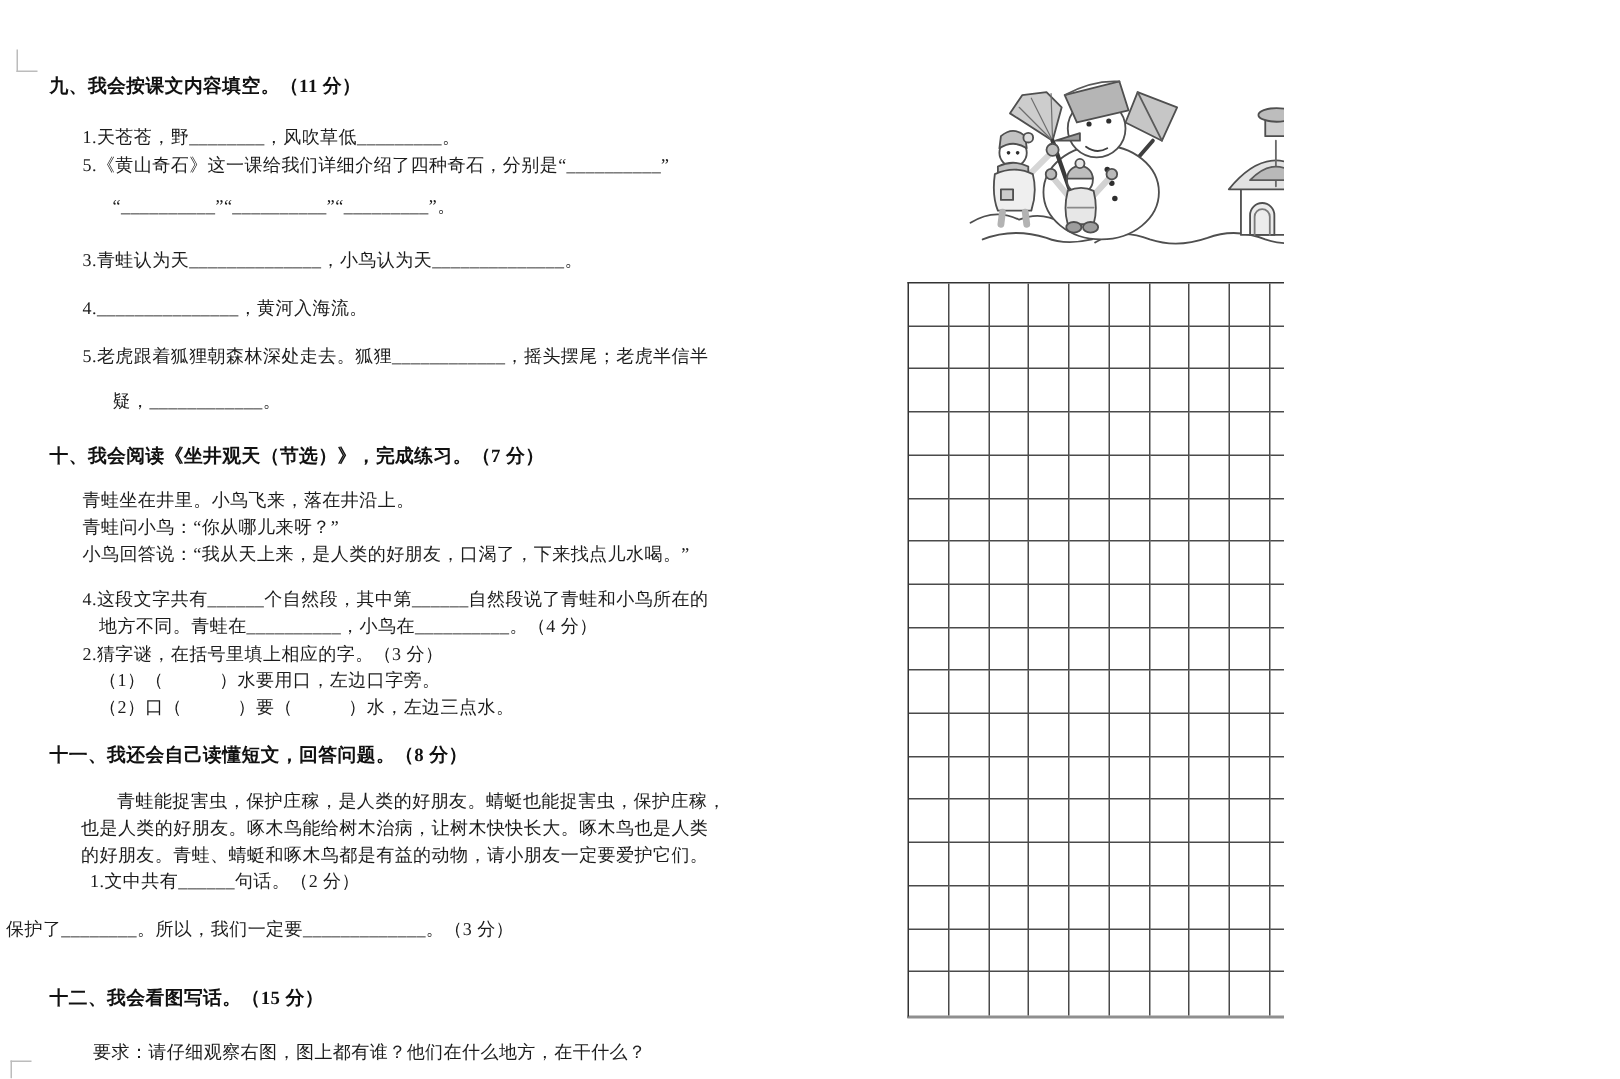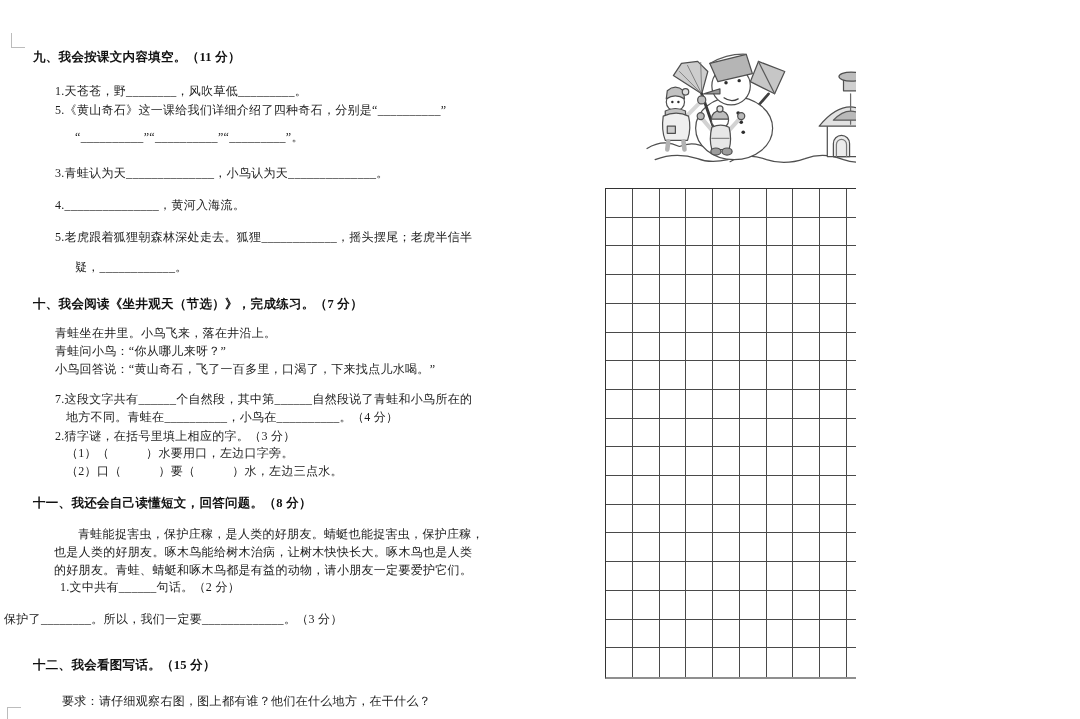--- a/index.html
+++ b/index.html
@@ -38,22 +38,22 @@
   <div class="ln" style="left:55px;top:103px">5.《黄山奇石》这一课给我们详细介绍了四种奇石，分别是“__________”</div>
   <div class="ln" style="left:75px;top:130px">“__________”“__________”“_________”。</div>
   <div class="ln" style="left:55px;top:166px">3.青蛙认为天______________，小鸟认为天______________。</div>
   <div class="ln" style="left:55px;top:198px">4._______________，黄河入海流。</div>
   <div class="ln" style="left:55px;top:230px">5.老虎跟着狐狸朝森林深处走去。狐狸____________，摇头摆尾；老虎半信半</div>
   <div class="ln" style="left:75px;top:260px">疑，____________。</div>
 
   <div class="ln hd" style="left:33px;top:297px">十、我会阅读《坐井观天（节选）》，完成练习。（7 分）</div>
   <div class="ln" style="left:55px;top:326px">青蛙坐在井里。小鸟飞来，落在井沿上。</div>
   <div class="ln" style="left:55px;top:344px">青蛙问小鸟：“你从哪儿来呀？”</div>
-  <div class="ln" style="left:55px;top:362px">小鸟回答说：“黄山奇石，飞了一百多里，口渴了，下来找点儿水喝。”</div>
-  <div class="ln" style="left:55px;top:392px">7.这段文字共有______个自然段，其中第______自然段说了青蛙和小鸟所在的</div>
+  <div class="ln" style="left:55px;top:362px">小鸟回答说：“我从天上来，是人类的好朋友，口渴了，下来找点儿水喝。”</div>
+  <div class="ln" style="left:55px;top:392px">4.这段文字共有______个自然段，其中第______自然段说了青蛙和小鸟所在的</div>
   <div class="ln" style="left:66px;top:410px">地方不同。青蛙在__________，小鸟在__________。（4 分）</div>
   <div class="ln" style="left:55px;top:429px">2.猜字谜，在括号里填上相应的字。（3 分）</div>
   <div class="ln" style="left:66px;top:446px">（1）（　　　）水要用口，左边口字旁。</div>
   <div class="ln" style="left:66px;top:464px">（2）口（　　　）要（　　　）水，左边三点水。</div>
 
   <div class="ln hd" style="left:33px;top:496px">十一、我还会自己读懂短文，回答问题。（8 分）</div>
   <div class="ln" style="left:78px;top:527px">青蛙能捉害虫，保护庄稼，是人类的好朋友。蜻蜓也能捉害虫，保护庄稼，</div>
   <div class="ln" style="left:54px;top:563px">的好朋友。青蛙、蜻蜓和啄木鸟都是有益的动物，请小朋友一定要爱护它们。</div>
   <div class="ln" style="left:54px;top:545px">也是人类的好朋友。啄木鸟能给树木治病，让树木快快长大。啄木鸟也是人类</div>
   <div class="ln" style="left:60px;top:580px">1.文中共有______句话。（2 分）</div>

